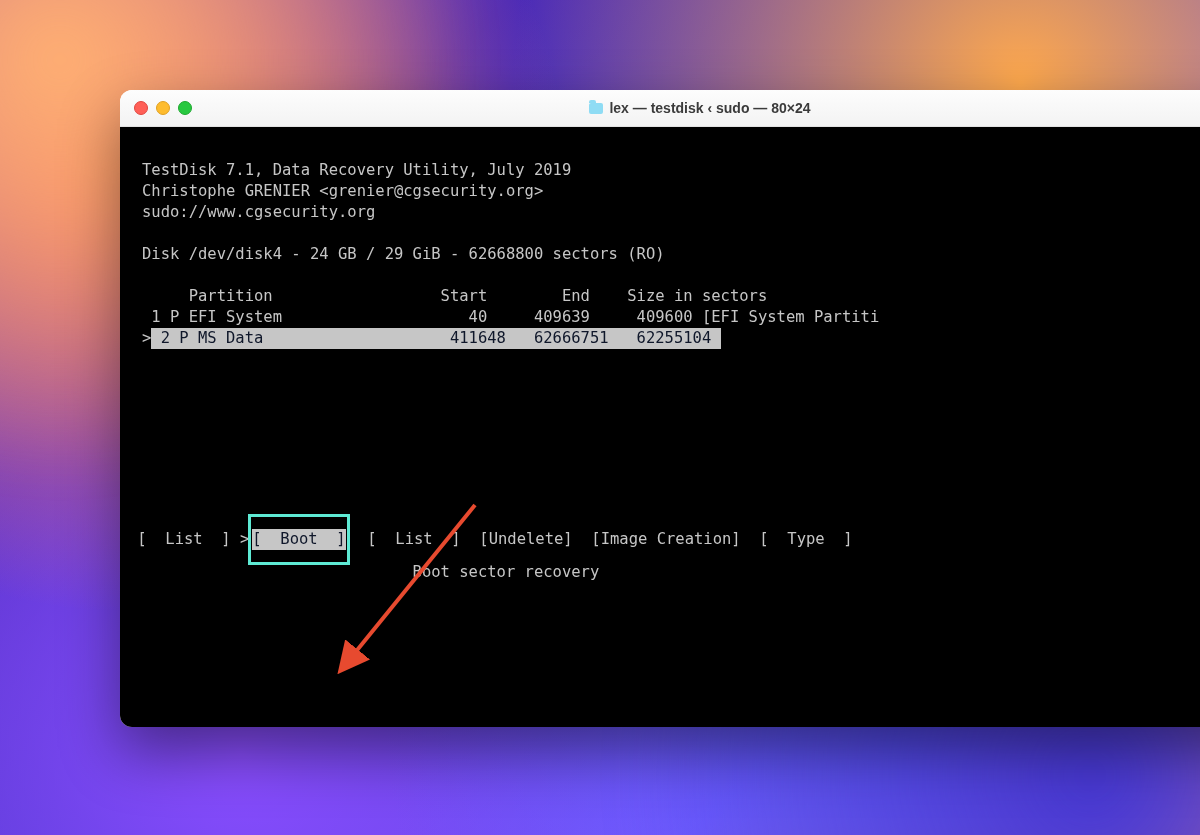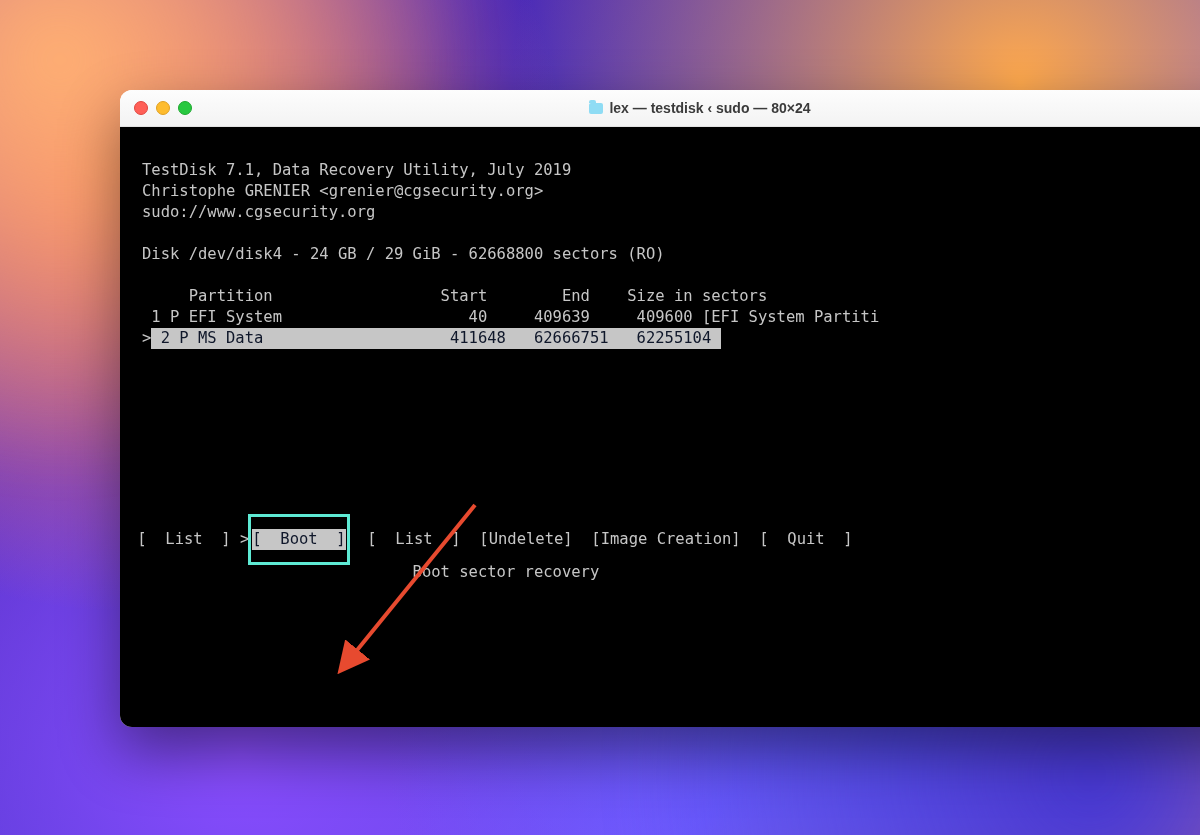--- a/index.html
+++ b/index.html
@@ -126,21 +126,21 @@
 <span class="tl"> 1 P EFI System                    40     409639     409600 [EFI System Partiti</span>
 <span class="tl"><span>&gt;</span><span class="hl"> 2 P MS Data                    411648   62666751   62255104 </span></span>
 
 
 
 
 
 
 
 
-<span class="menu-row"> <span class="menu-item">[  List  ]</span> <span>&gt;</span><span class="highlight-box"><span class="hl">[  Boot  ]</span></span>  <span class="menu-item">[  List  ]</span>  <span class="menu-item">[Undelete]</span>  <span class="menu-item">[Image Creation]</span>  <span class="menu-item">[  Quit  ]</span></span>
+<span class="menu-row"> <span class="menu-item">[  List  ]</span> <span>&gt;</span><span class="highlight-box"><span class="hl">[  Boot  ]</span></span>  <span class="menu-item">[  List  ]</span>  <span class="menu-item">[Undelete]</span>  <span class="menu-item">[Image Creation]</span>  <span class="menu-item">[  Type  ]</span></span>
 <span class="tl">                             Boot sector recovery</span>
 
     <svg class="arrow-svg" style="left:205px; top:370px;" width="160" height="190">
       <defs>
         <marker id="ah" markerWidth="8" markerHeight="8" refX="5" refY="4" orient="auto">
           <path d="M0,0 L8,4 L0,8 Z" fill="#e74a2f"></path>
         </marker>
       </defs>
       <line x1="150" y1="8" x2="20" y2="168" stroke="#e74a2f" stroke-width="4" marker-end="url(#ah)"></line>
     </svg>

